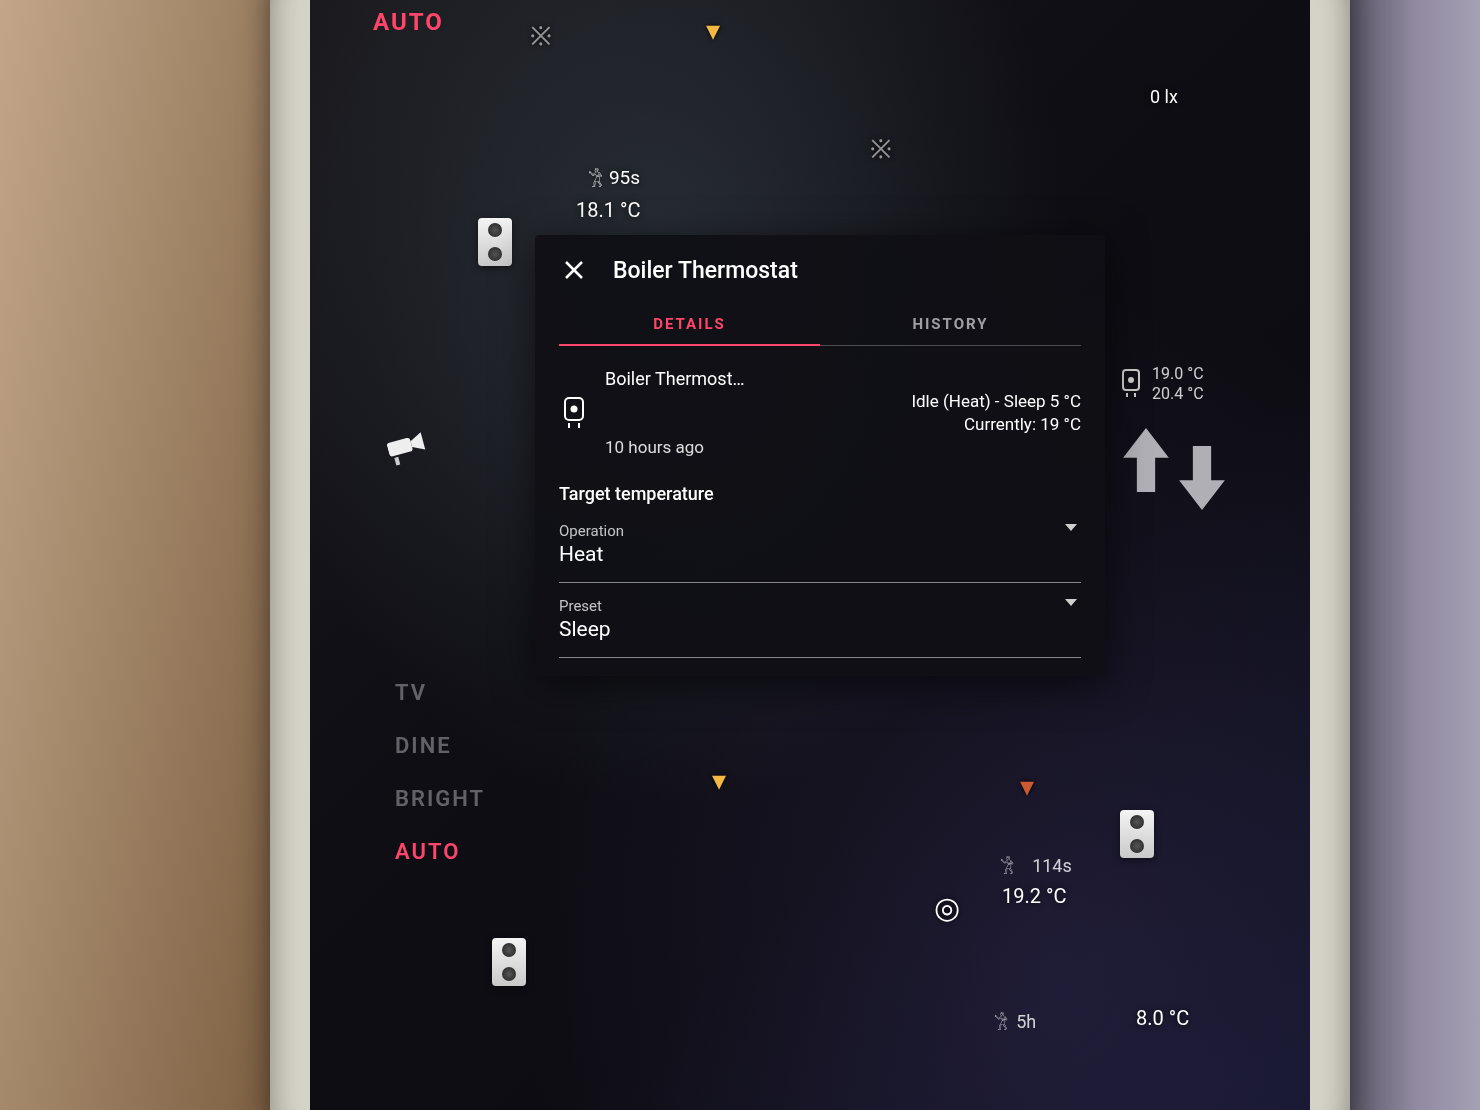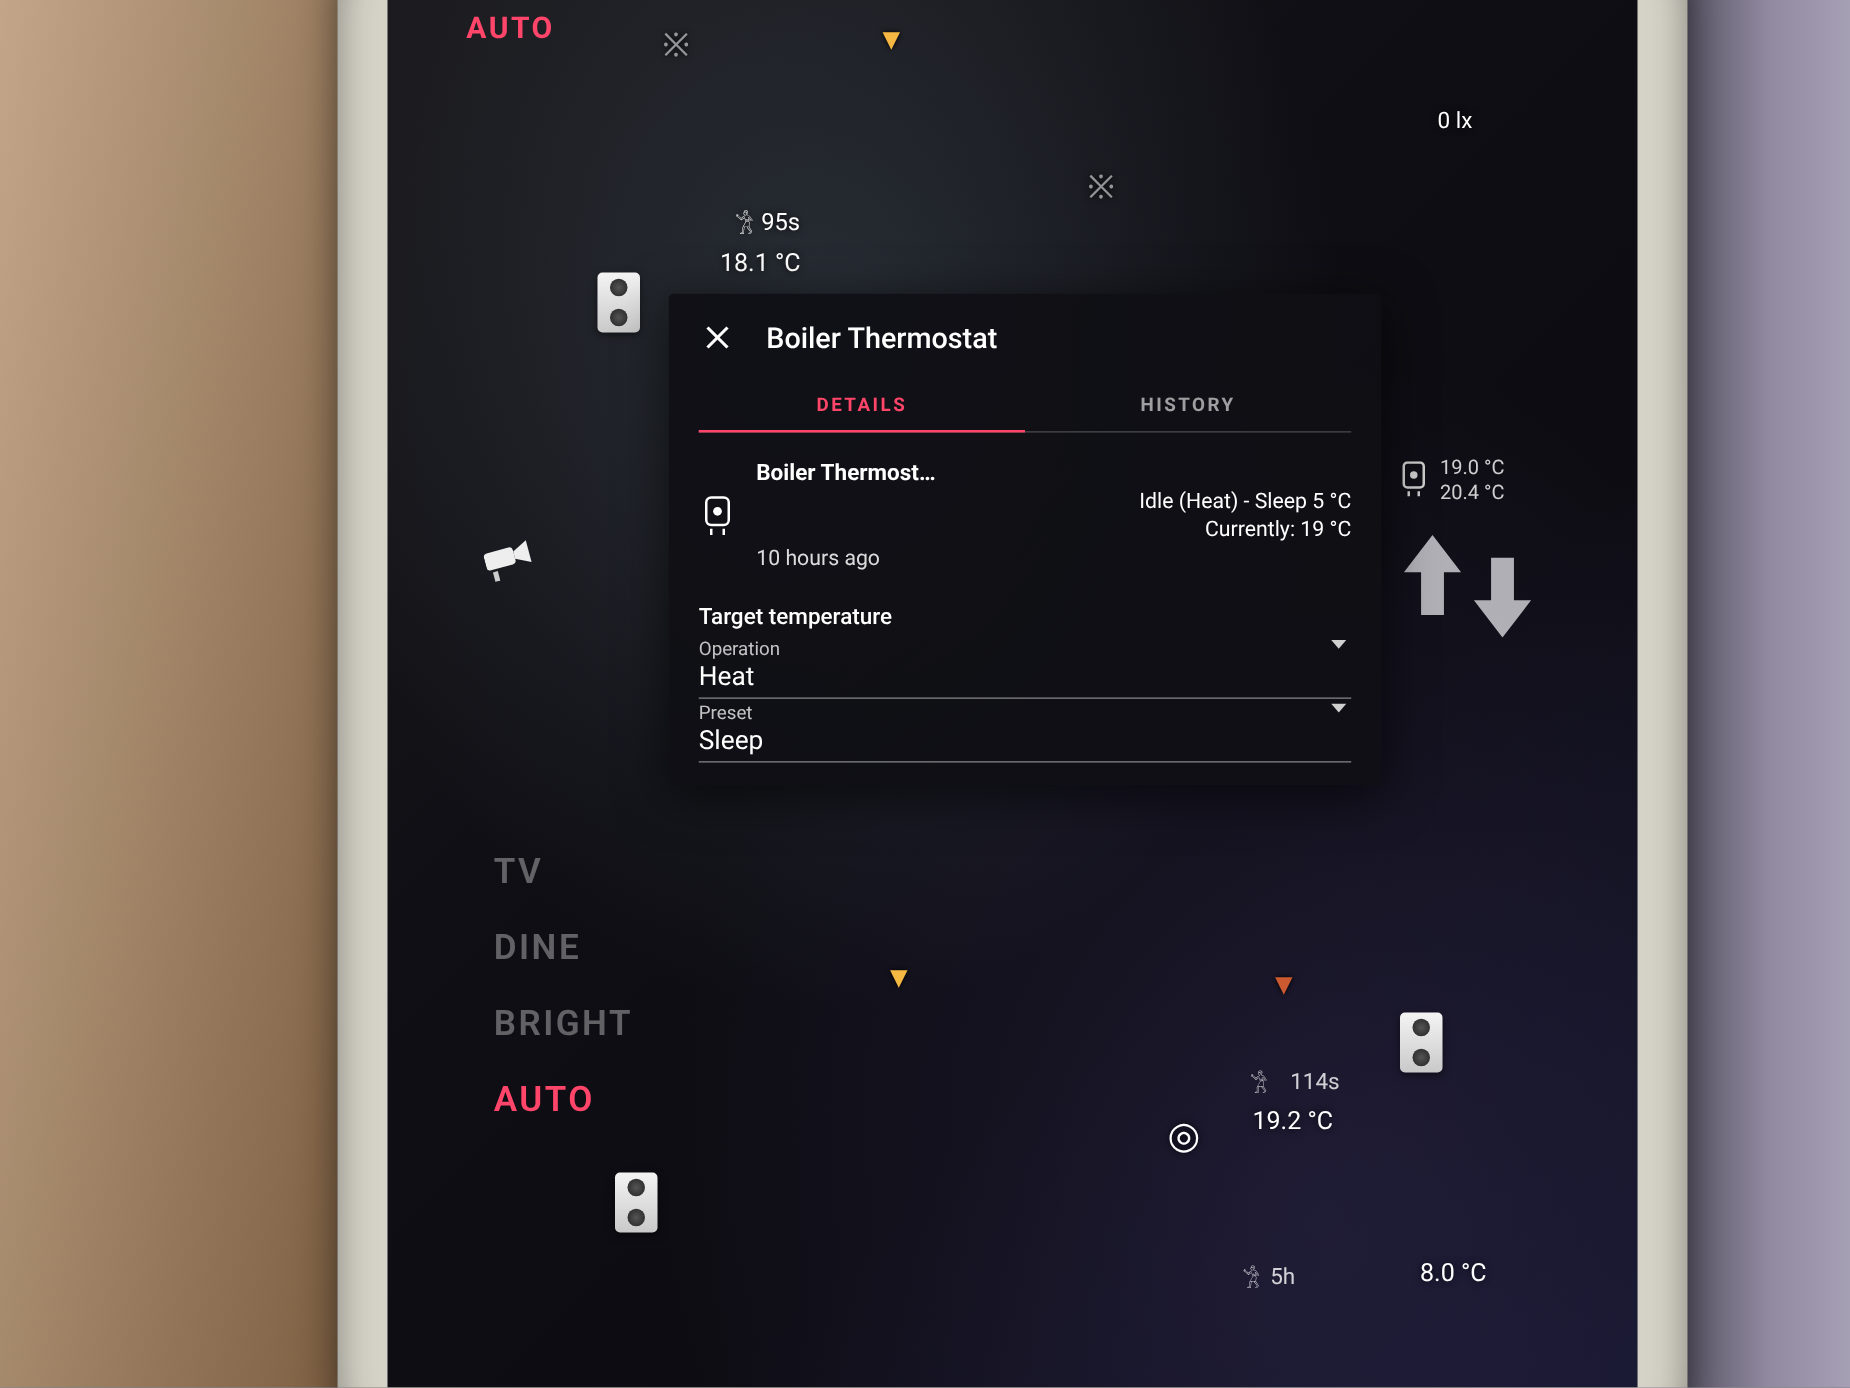--- a/index.html
+++ b/index.html
@@ -62,21 +62,21 @@
   .scene-list {
     position:absolute;
     left: 395px;
     top: 680px;
     display:flex;
     flex-direction:column;
     gap:28px;
     font-weight:600;
     letter-spacing:2px;
   }
-  .scene-item { color: var(--text-faint); font-size:28px; cursor:pointer; }
+  .scene-item { color: var(--text-faint); font-size:22px; cursor:pointer; }
   .scene-item.active { color: var(--accent); }
 
   .auto-top {
     position:absolute;
     left:373px; top:8px;
     color:var(--accent);
     font-weight:700;
     font-size:24px;
     letter-spacing:2px;
   }
@@ -139,21 +139,21 @@
     display:flex;
     align-items:center;
     padding: 22px 24px 6px 24px;
     gap:16px;
   }
   .thermo-icon {
     width:30px;height:34px;
     display:flex;align-items:center;justify-content:center;
   }
   .info-main { flex:1; min-width:0; }
-  .info-name { font-size:18px; font-weight:700; white-space:nowrap; overflow:hidden; text-overflow:ellipsis; }
+  .info-name { font-size:18px; font-weight:400; white-space:nowrap; overflow:hidden; text-overflow:ellipsis; }
   .info-time { font-size:17px; color: rgba(255,255,255,0.85); margin-top: 48px; }
   .info-right { text-align:right; font-size:17px; line-height:1.35; }
 
   .section-label {
     padding: 20px 24px 4px 24px;
     font-size:18px;
     font-weight:500;
   }
 
   .temp-row {
@@ -161,23 +161,23 @@
     align-items:center;
     justify-content:space-between;
     padding: 4px 36px 18px 24px;
   }
   .temp-value { font-size:42px; font-weight:400; }
   .temp-controls { display:flex; flex-direction:column; gap:22px; }
   .chev { width:28px;height:20px; cursor:pointer; display:flex;align-items:center;justify-content:center; }
   .chev svg { width:20px;height:12px; stroke:#fff; stroke-width:2.5; fill:none; }
 
   .field {
-    margin: 2px 24px 0 24px;
+    margin: 14px 24px 0 24px;
     border-bottom:1px solid var(--divider);
-    padding-bottom:4px;
+    padding-bottom:16px;
     position:relative;
     cursor:pointer;
   }
   .field-label { font-size:15px; color: rgba(255,255,255,0.75); }
   .field-value { font-size:21px; margin-top:2px; }
   .field .drop {
     position:absolute; right:4px; top:2px;
     width:0;height:0;
     border-left:6px solid transparent;
     border-right:6px solid transparent;

